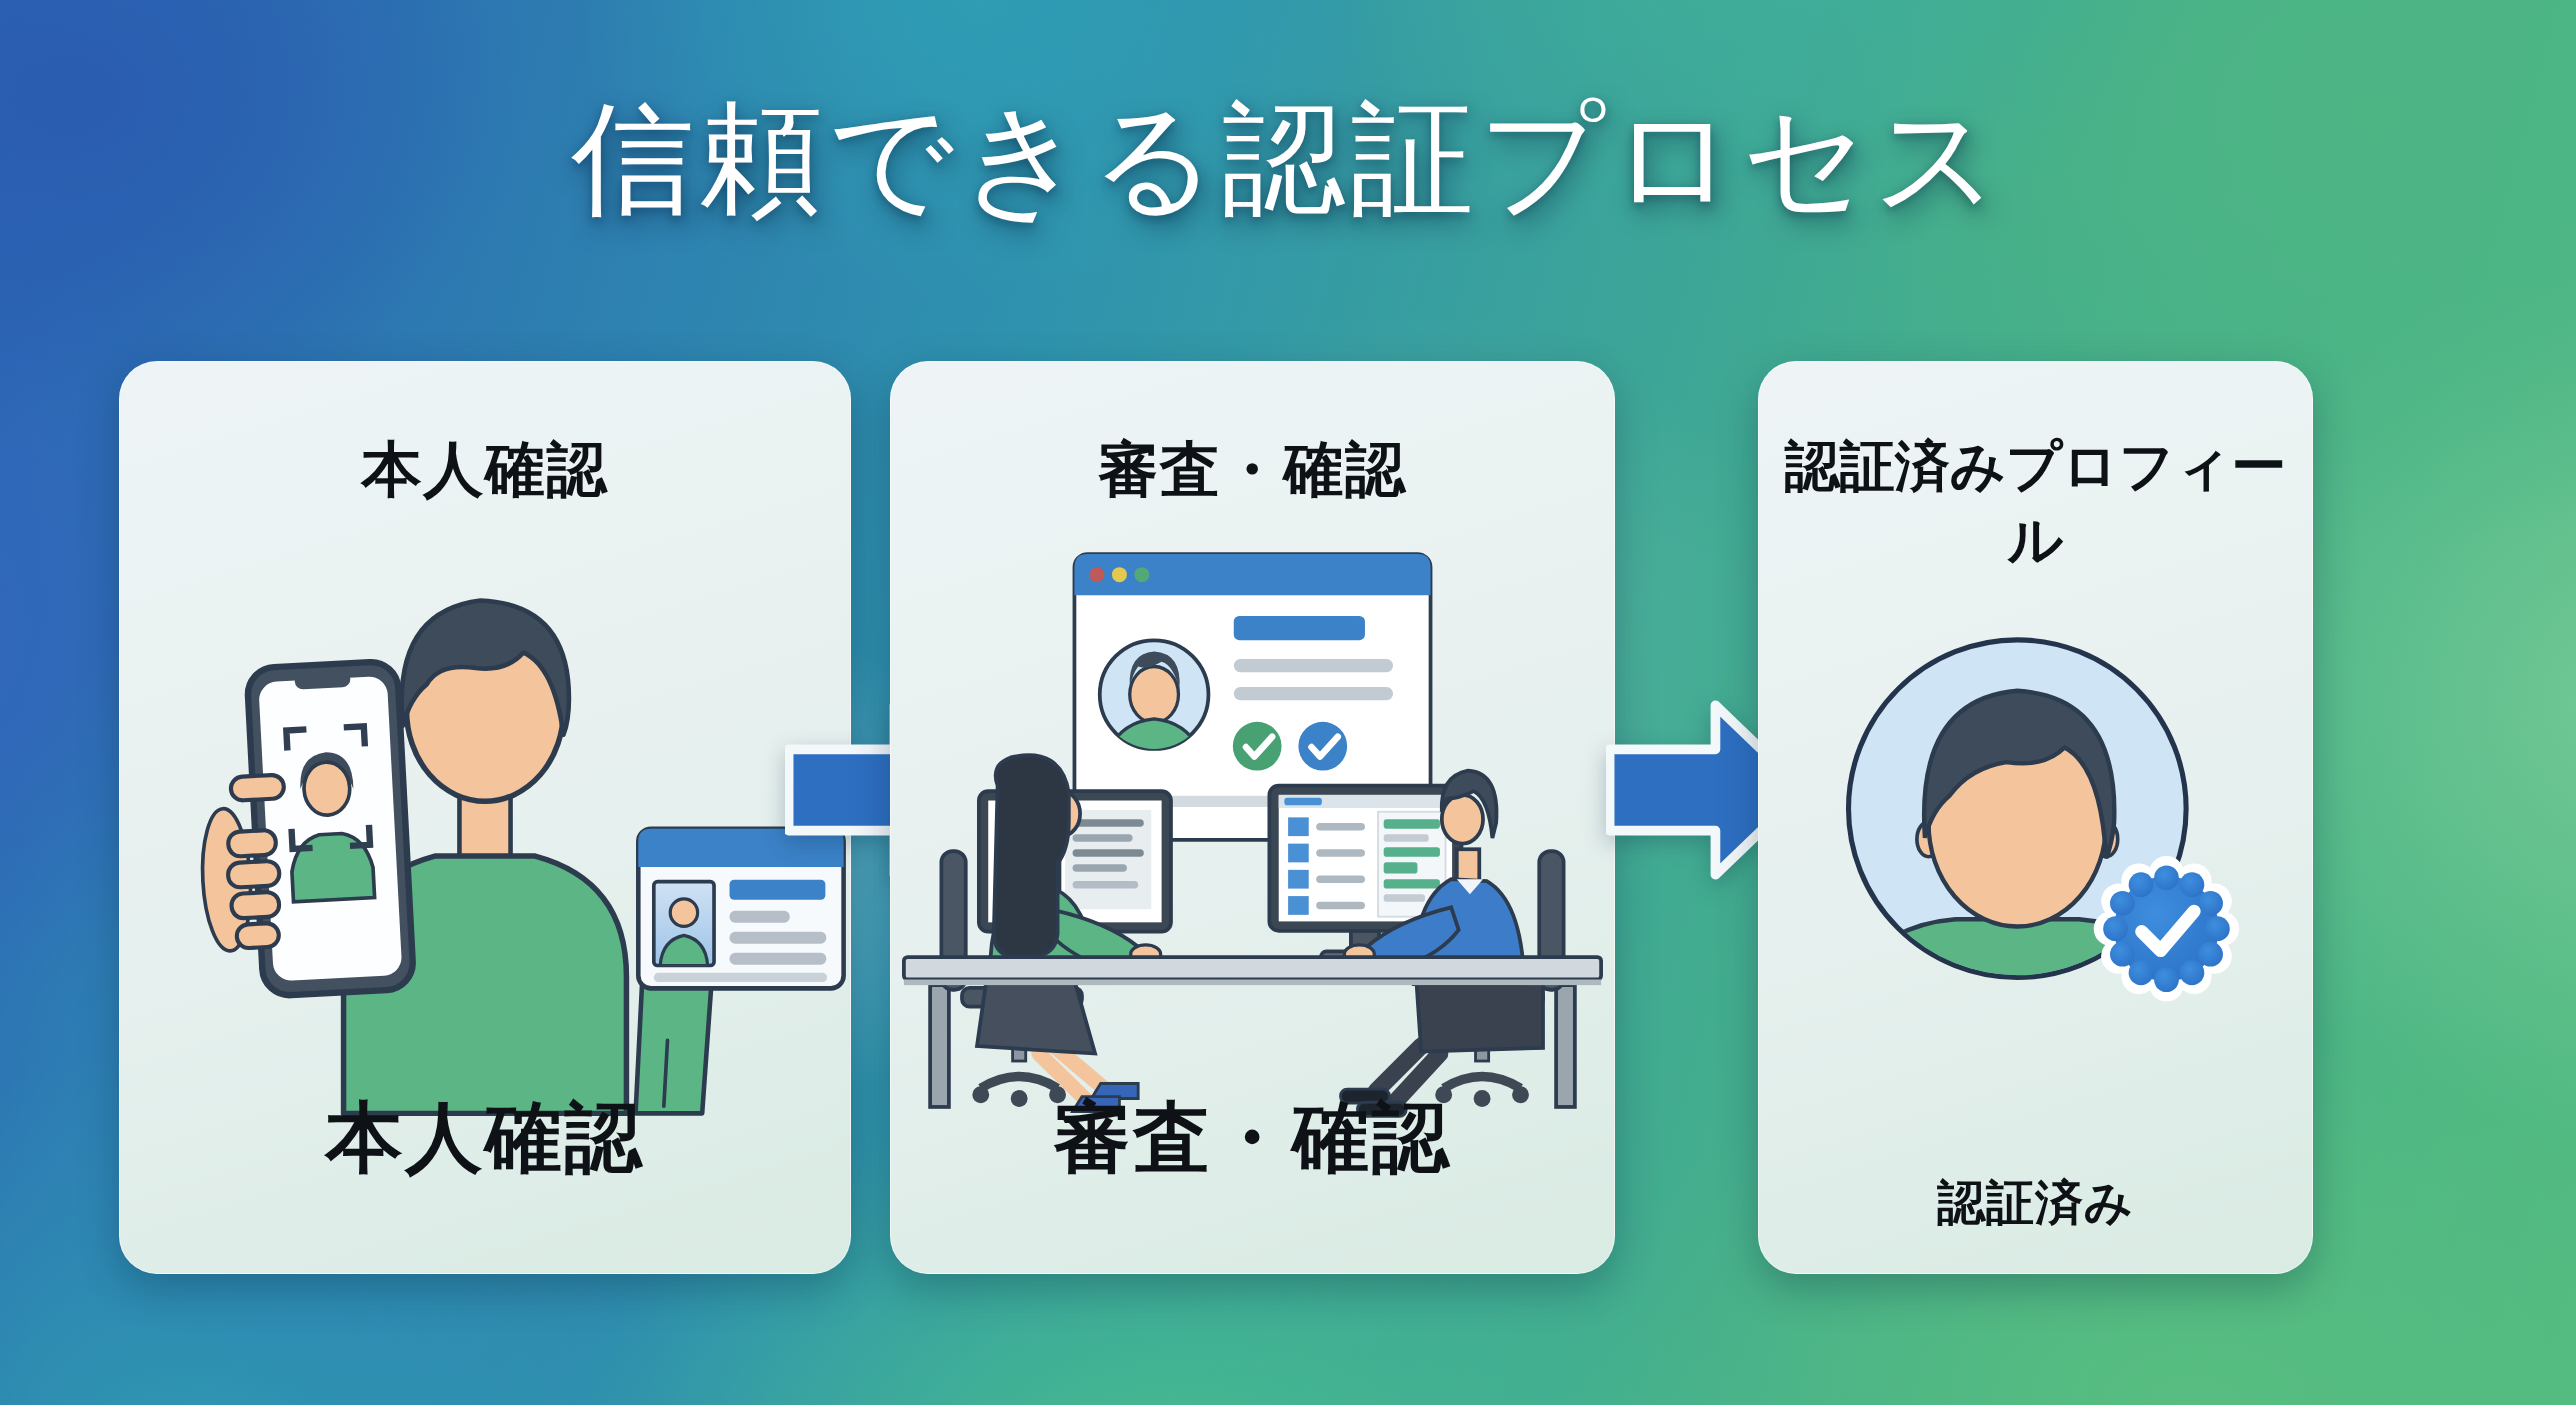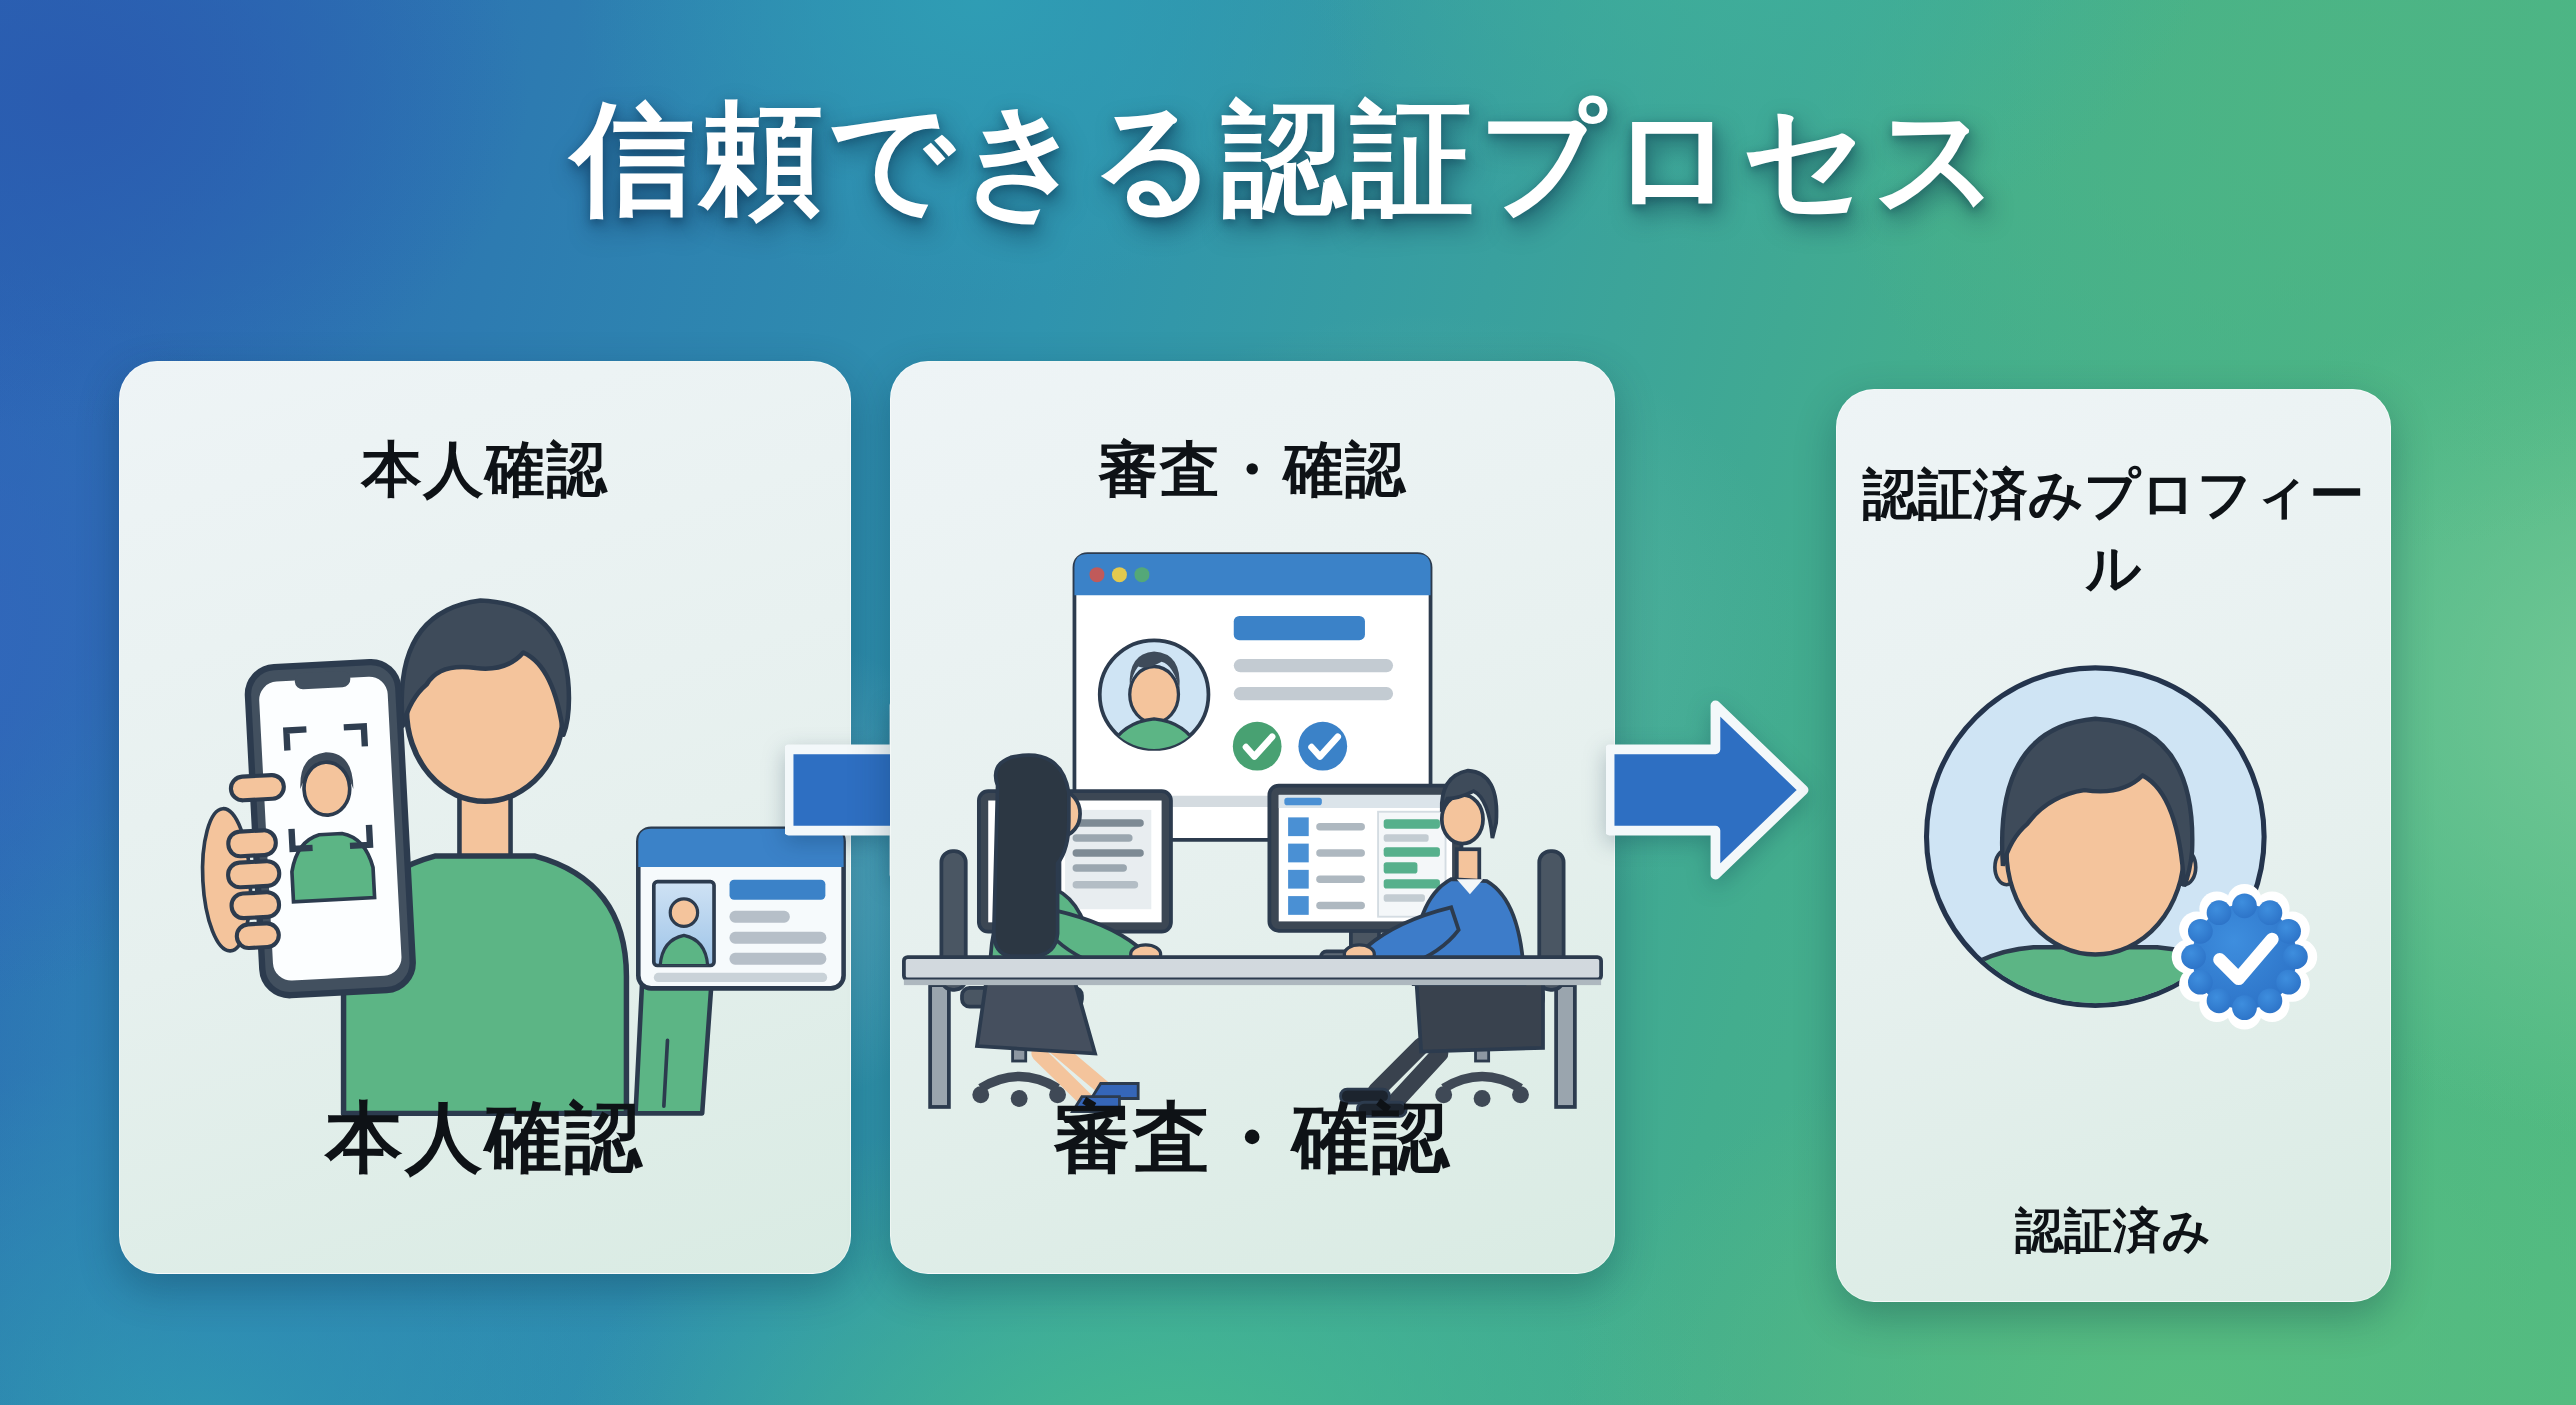--- a/index.html
+++ b/index.html
@@ -19,34 +19,34 @@
       radial-gradient(823px 732px at 103% 50%, #72c896 0%, rgba(114,200,150,0) 60%),
       radial-gradient(1006px 640px at 85% 100%, #57bd80 0%, rgba(87,189,128,0) 62%),
       radial-gradient(1006px 640px at 45% 105%, #46bb8e 0%, rgba(70,187,142,0) 60%),
       radial-gradient(732px 640px at 8% 102%, #2f9fae 0%, rgba(47,159,174,0) 62%),
       radial-gradient(457px 366px at 27% 62%, rgba(150,205,220,.55) 0%, rgba(150,205,220,0) 70%),
       radial-gradient(549px 457px at 55% 45%, rgba(120,200,170,.4) 0%, rgba(120,200,170,0) 70%),
       linear-gradient(105deg,#2b63b4 0%,#2f93ae 38%,#43ad8e 68%,#52bb80 100%);
   }
   .title{
     position:absolute;top:91px;left:0;width:100%;margin:0;
-    text-align:center;color:#ffffff;font-size:123px;font-weight:700;
+    text-align:center;color:#ffffff;font-size:123px;font-weight:400;
     letter-spacing:5.5px;line-height:1.1;
     text-shadow:5.5px 11px 24px rgba(4,28,58,.5), 0 3.7px 9.1px rgba(4,28,58,.35);
   }
   .card{
     position:absolute;top:361px;height:913px;border-radius:38px;
     background:linear-gradient(163deg,#eef4f6 0%,#e6f0ee 55%,#d9ebe3 100%);
     box-shadow:0 14.6px 40px rgba(8,40,60,.30);
     border:1.8px solid rgba(255,255,255,.55);
     box-sizing:border-box;
   }
   .card1{left:119px;width:732px;}
   .card2{left:890px;width:725px;}
-  .card3{left:1836px;width:555px;margin-top:28px;}
+  .card3{left:1758px;width:555px;}
   .label-top{
     margin-top:68px;text-align:center;color:#0e1216;
     font-size:60px;font-weight:900;letter-spacing:1.8px;
   }
   .card3 .label-top{font-size:55px;letter-spacing:0;}
   .illus{position:absolute;top:178px;left:0;right:0;height:581px;}
   .illus svg{width:100%;height:100%;display:block;}
   .label-bottom{
     position:absolute;bottom:82px;left:0;width:100%;text-align:center;
     color:#0e1216;font-size:77px;font-weight:900;letter-spacing:2.7px;

